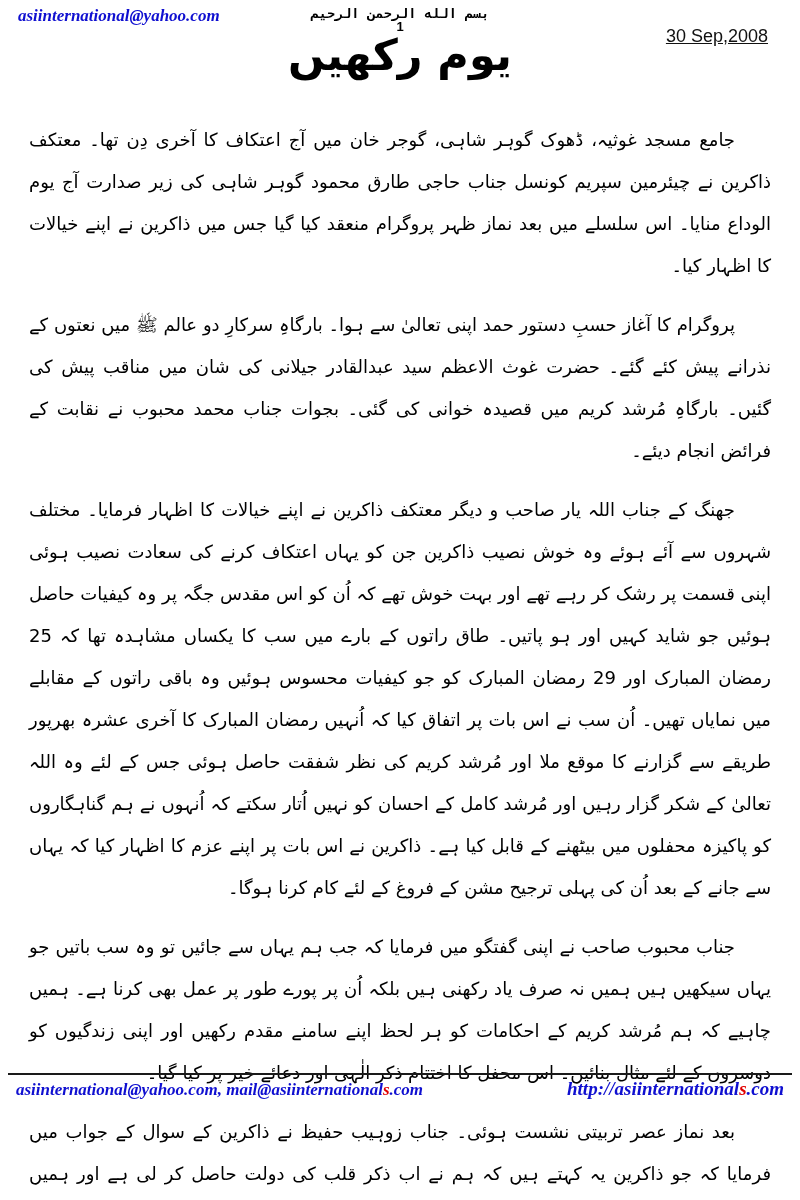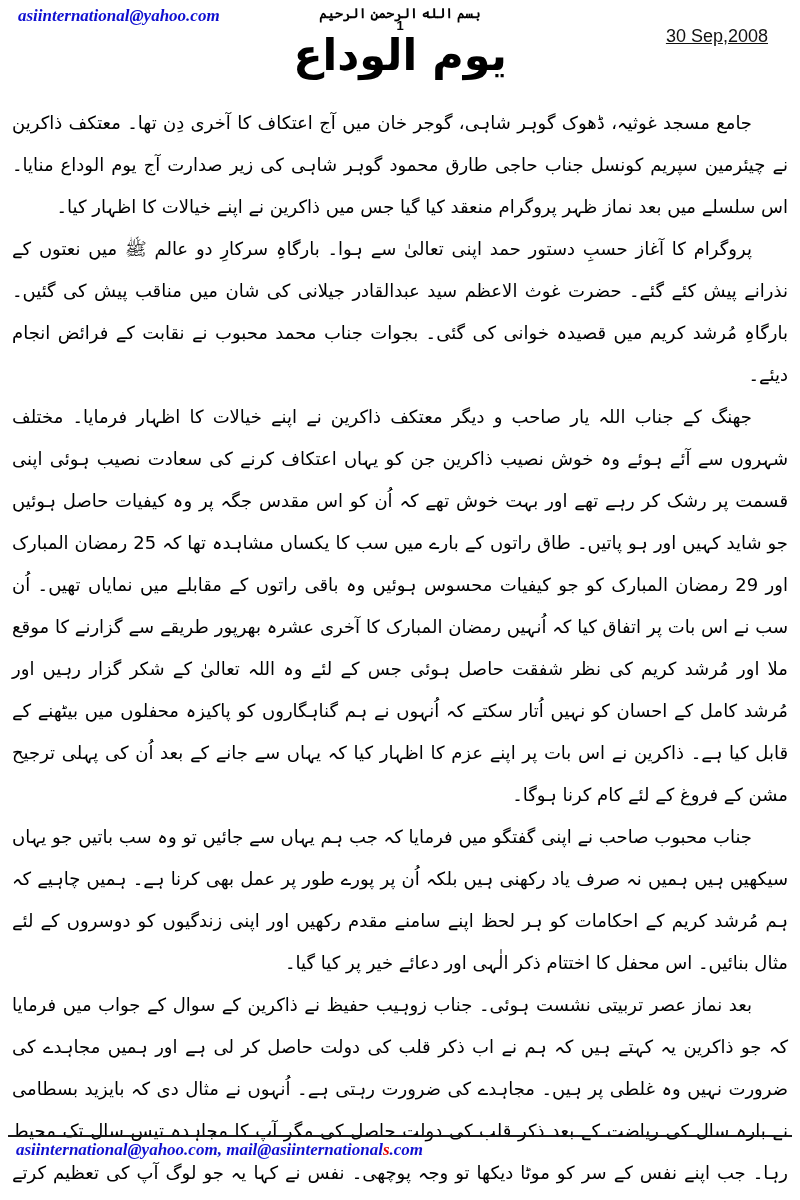--- a/index.html
+++ b/index.html
@@ -19,21 +19,21 @@
     font-style: italic; font-weight: bold;
     font-size: 17px; color: #0f0fd0;
   }
   .center-head {
     position: absolute; top: 5px; left: 0; right: 0;
     text-align: center;
   }
   .bismillah {
     font-size: 13.5px; font-weight: bold; color: #000;
     direction: rtl;
-    font-family: Liberation Sans, sans-serif;
+    font-family: Liberation Mono, monospace;
   }
   .page-num {
     font-size: 13px; font-weight: bold; color: #000;
     margin-top: -3px;
     font-family: "Liberation Sans", sans-serif;
   }
   .date {
     position: absolute; top: 26px; right: 32px;
     font-family: "Liberation Sans", sans-serif;
     font-size: 18px; color: #111; text-decoration: underline;
@@ -50,25 +50,25 @@
   }
 
   
   .article {
     position: absolute; top: 102px; left: 12px; right: 12px;
     direction: rtl;
     text-align: justify;
     font-family: "DejaVu Sans", sans-serif;
     font-size: 18px; line-height: 42px; color: #000;
   }
-  .article p { margin: 0; text-indent: 36px; }
+  .article p { margin: 17px; text-indent: 36px; }
 
   
   .footer {
-    position: absolute; left: 0; right: 0; top: 1135px;
+    position: absolute; left: 0; right: 0; top: 1073px;
   }
   .footer-rule {
     border: none; border-top: 2px solid #1a1a1a;
     margin: 0 8px;
   }
   .footer-row {
     display: flex; justify-content: space-between; align-items: baseline;
     padding: 3px 16px 0 16px;
   }
   .footer-left, .footer-right {
@@ -87,30 +87,31 @@
 
   <span class="header-email">asiinternational@yahoo.com</span>
 
   <div class="center-head">
     <div class="bismillah">بسم الله الرحمن الرحيم</div>
     <div class="page-num">1</div>
   </div>
 
   <span class="date">30 Sep,2008</span>
 
-  <h1 class="doc-title">يوم الوداع</h1>
+  <h1 class="doc-title">يوم رکھیں</h1>
 
   <div class="article">
     <p>جامع مسجد غوثیہ، ڈھوک گوہر شاہی، گوجر خان میں آج اعتکاف کا آخری دِن تھا۔ معتکف ذاکرین نے چیئرمین سپریم کونسل جناب حاجی طارق محمود گوہر شاہی کی زیر صدارت آج یوم الوداع منایا۔ اس سلسلے میں بعد نماز ظہر پروگرام منعقد کیا گیا جس میں ذاکرین نے اپنے خیالات کا اظہار کیا۔</p>
     <p>پروگرام کا آغاز حسبِ دستور حمد اپنی تعالیٰ سے ہوا۔ بارگاہِ سرکارِ دو عالم ﷺ میں نعتوں کے نذرانے پیش کئے گئے۔ حضرت غوث الاعظم سید عبدالقادر جیلانی کی شان میں مناقب پیش کی گئیں۔ بارگاہِ مُرشد کریم میں قصیدہ خوانی کی گئی۔ بجوات جناب محمد محبوب نے نقابت کے فرائض انجام دیئے۔</p>
     <p>جھنگ کے جناب اللہ یار صاحب و دیگر معتکف ذاکرین نے اپنے خیالات کا اظہار فرمایا۔ مختلف شہروں سے آئے ہوئے وہ خوش نصیب ذاکرین جن کو یہاں اعتکاف کرنے کی سعادت نصیب ہوئی اپنی قسمت پر رشک کر رہے تھے اور بہت خوش تھے کہ اُن کو اس مقدس جگہ پر وہ کیفیات حاصل ہوئیں جو شاید کہیں اور ہو پاتیں۔ طاق راتوں کے بارے میں سب کا یکساں مشاہدہ تھا کہ 25 رمضان المبارک اور 29 رمضان المبارک کو جو کیفیات محسوس ہوئیں وہ باقی راتوں کے مقابلے میں نمایاں تھیں۔ اُن سب نے اس بات پر اتفاق کیا کہ اُنہیں رمضان المبارک کا آخری عشرہ بھرپور طریقے سے گزارنے کا موقع ملا اور مُرشد کریم کی نظر شفقت حاصل ہوئی جس کے لئے وہ اللہ تعالیٰ کے شکر گزار رہیں اور مُرشد کامل کے احسان کو نہیں اُتار سکتے کہ اُنہوں نے ہم گناہگاروں کو پاکیزہ محفلوں میں بیٹھنے کے قابل کیا ہے۔ ذاکرین نے اس بات پر اپنے عزم کا اظہار کیا کہ یہاں سے جانے کے بعد اُن کی پہلی ترجیح مشن کے فروغ کے لئے کام کرنا ہوگا۔</p>
     <p>جناب محبوب صاحب نے اپنی گفتگو میں فرمایا کہ جب ہم یہاں سے جائیں تو وہ سب باتیں جو یہاں سیکھیں ہیں ہمیں نہ صرف یاد رکھنی ہیں بلکہ اُن پر پورے طور پر عمل بھی کرنا ہے۔ ہمیں چاہیے کہ ہم مُرشد کریم کے احکامات کو ہر لحظ اپنے سامنے مقدم رکھیں اور اپنی زندگیوں کو دوسروں کے لئے مثال بنائیں۔ اس محفل کا اختتام ذکر الٰہی اور دعائے خیر پر کیا گیا۔</p>
     <p>بعد نماز عصر تربیتی نشست ہوئی۔ جناب زوہیب حفیظ نے ذاکرین کے سوال کے جواب میں فرمایا کہ جو ذاکرین یہ کہتے ہیں کہ ہم نے اب ذکر قلب کی دولت حاصل کر لی ہے اور ہمیں مجاہدے کی ضرورت نہیں وہ غلطی پر ہیں۔ مجاہدے کی ضرورت رہتی ہے۔ اُنہوں نے مثال دی کہ بایزید بسطامی نے بارہ سال کی ریاضت کے بعد ذکر قلب کی دولت حاصل کی مگر آپ کا مجاہدہ تیس سال تک محیط رہا۔ جب اپنے نفس کے سر کو موٹا دیکھا تو وجہ پوچھی۔ نفس نے کہا یہ جو لوگ آپ کی تعظیم کرتے ہیں اس وجہ سے مجھے غذا حاصل ہو جاتی ہے۔ اس پر بھی اُنہوں نے مجاہدہ کیا اور بعض اوقات رمضان کے دِنوں میں جیب سے روٹی نکال کر عوام کے سامنے کھانے لگے جس پر وہ بدظن ہوئے اور اُنہوں نے اپنے نفس کو مزید کمزور کیا۔ اُنہوں نے فرمایا کہ اس میں کوئی شک نہیں ہے</p>
   </div>
 
   <div class="footer">
     <hr class="footer-rule">
     <div class="footer-row">
       <span class="footer-left"><span>asiinternational@yahoo.com</span><span>, </span><span>mail@asiinternational</span><span class="red-s">s</span><span>.com</span></span>
+      <span class="footer-right"><span>http://asiinternational</span><span class="red-s">s</span><span>.com</span></span>
     </div>
   </div>
 
 </div>
 
 </body></html>

